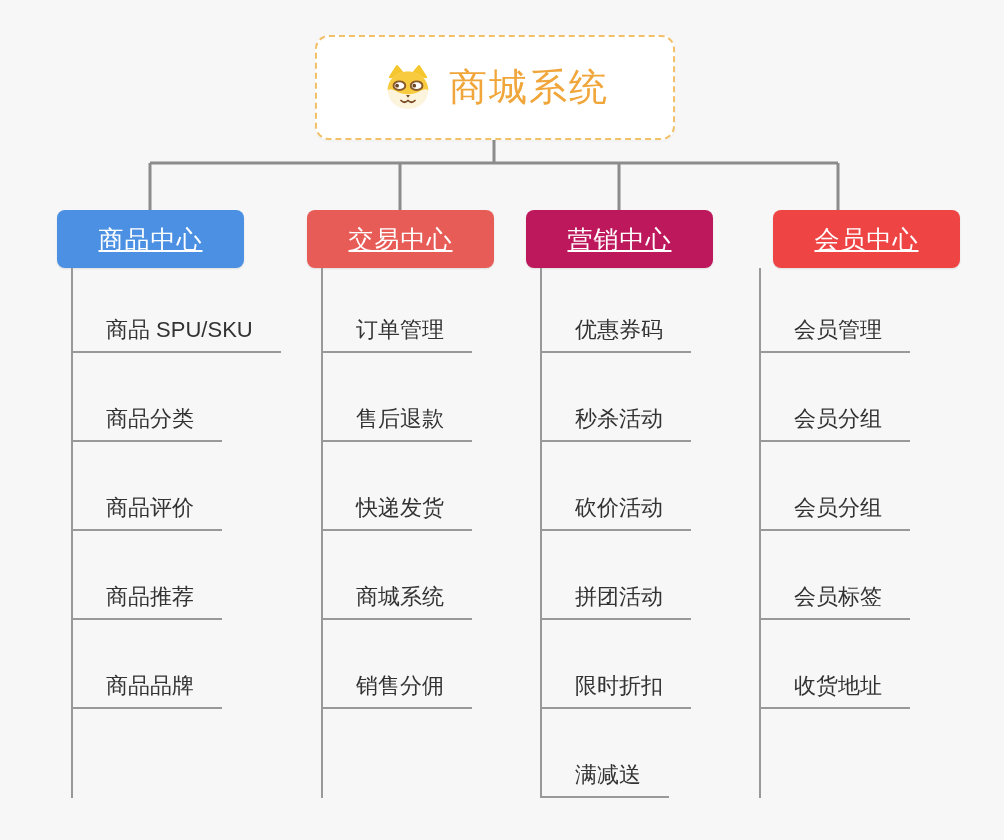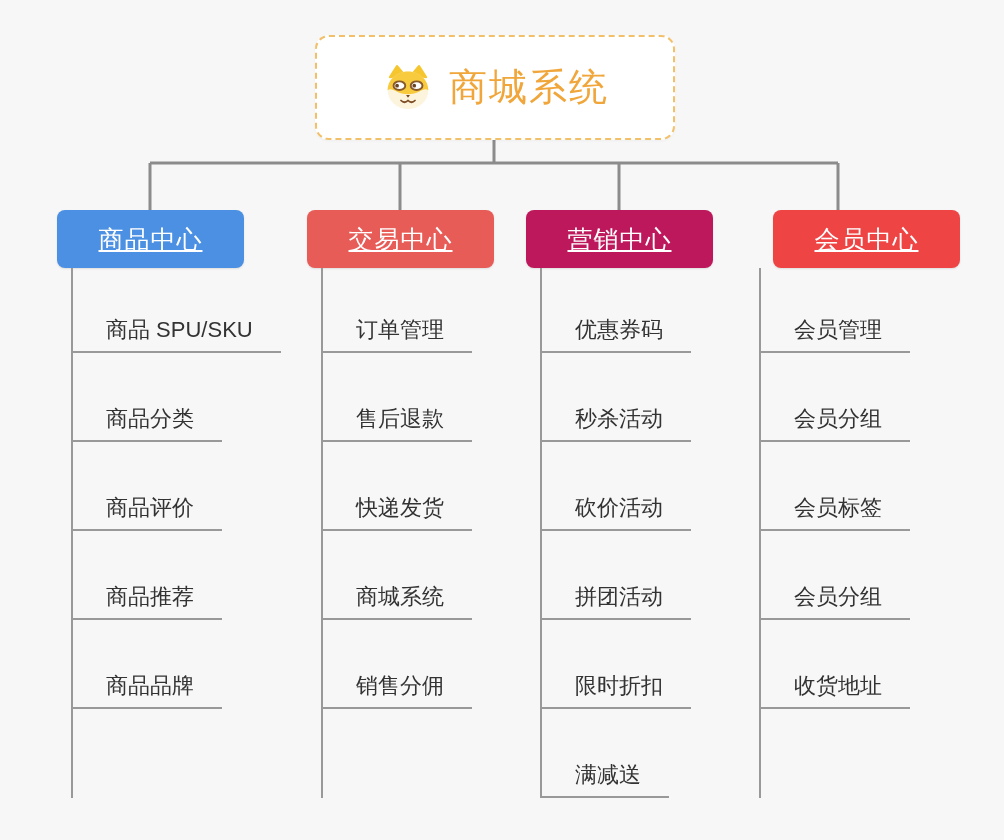--- a/index.html
+++ b/index.html
@@ -136,20 +136,20 @@
           <div class="item">限时折扣</div>
           <div class="item">满减送</div>
         </div>
     </div>
 
     <div class="branch branch-3">
       <div class="branch-box" style="background: #ef4444; margin-left: 28px;">会员中心</div>
       <div class="items">
           <div class="item">会员管理</div>
           <div class="item">会员分组</div>
+          <div class="item">会员分组</div>
           <div class="item">会员标签</div>
-          <div class="item">会员分组</div>
           <div class="item">收货地址</div>
         </div>
     </div>
   </div>
 
 </div>
 
 </body></html>

